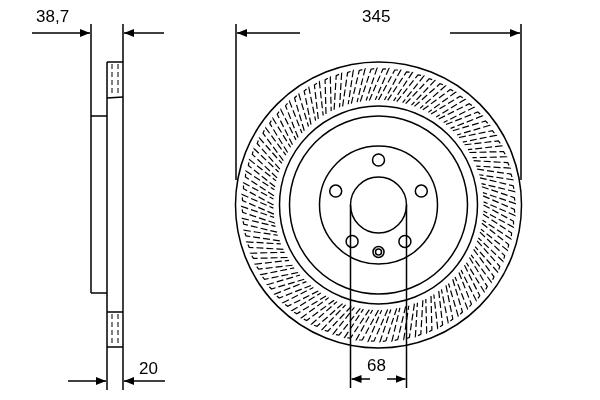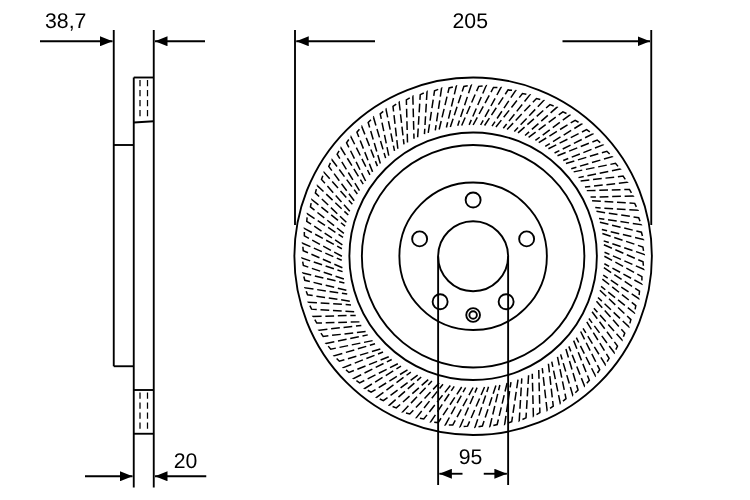--- a/index.html
+++ b/index.html
@@ -137,14 +137,14 @@
       <path d="M473.66231763884826,160.6250825172266 L507.7520557224642,162.69271822112654 Q509.2734814647307,165.95542625445847 510.2877652929084,168.13056494334643 L476.19802720929243,166.06292923944648" stroke-dasharray="7,3"></path>
       <path d="M477.16772518252037,169.08788495080472 L510.9475351952499,174.1187691193657 Q512.1788077112222,177.50166255419498 512.9996560552039,179.75692484408117 L479.2198460424744,174.72604067552018" stroke-dasharray="7,3"></path>
       <path d="M479.9222117603522,177.82400026423534 L513.1350089511914,185.77984483120372 Q514.0667575135604,189.25717780584438 514.6879232218065,191.5753997889381 L481.4751260309673,183.61955522196973" stroke-dasharray="7,3"></path>
       <path d="M481.90481406628186,186.7669413449723 L514.2978289941733,197.5871975293232 Q514.9229624337743,201.13250544016714 515.3397180601748,203.49604404739645 L482.94670313228346,192.67578786304557" stroke-dasharray="7,3"></path>
       <path d="M483.1004432996333,195.84864701149587 L514.4271455615385,209.45096613021698 Q514.7409062354301,213.03726704334727 514.9500800180244,215.42813431876746 L483.6233777561192,201.82581520004635" stroke-dasharray="7,3"></path>
     </g>
 </svg>
 
 <div class="dim" style="left:36px;top:8px;">38,7</div>
 <div class="dim" style="left:139px;top:360px;">20</div>
-<div class="dim" style="left:362px;top:8px;">205</div>
-<div class="dim" style="left:367px;top:357px;">95</div>
+<div class="dim" style="left:362px;top:8px;">345</div>
+<div class="dim" style="left:367px;top:357px;">68</div>
 
 </body></html>

